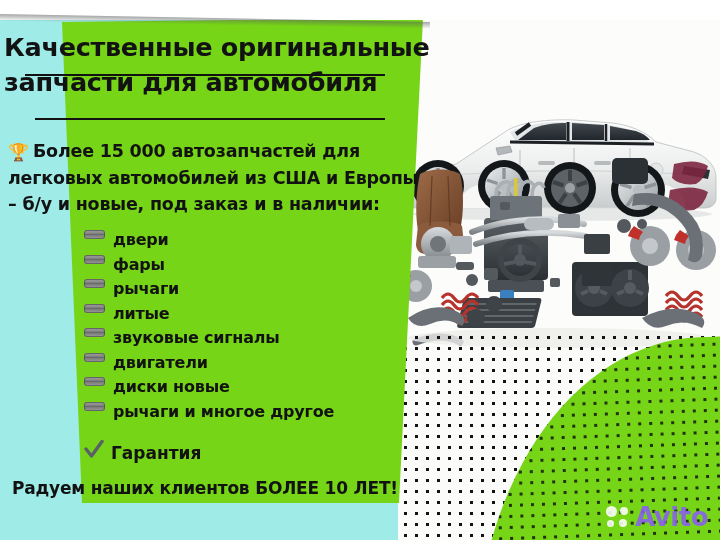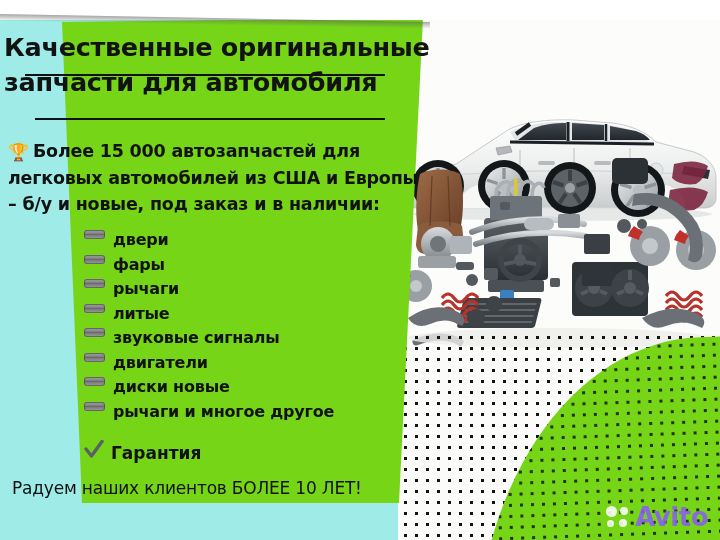--- a/index.html
+++ b/index.html
@@ -177,21 +177,21 @@
   .check-mark {
     flex: 0 0 auto;
     margin-right: 7px;
     line-height: 1;
   }
   .footer-line {
     position: absolute;
     left: 12px; top: 478px;
     width: 410px;
     color: #121212;
-    font-weight: normal;
+    font-weight: bold;
     font-size: 17px;
     letter-spacing: -0.2px;
     white-space: nowrap;
   }
 
   
   .avito {
     position: absolute;
     right: 12px; bottom: 10px;
     display: flex;

